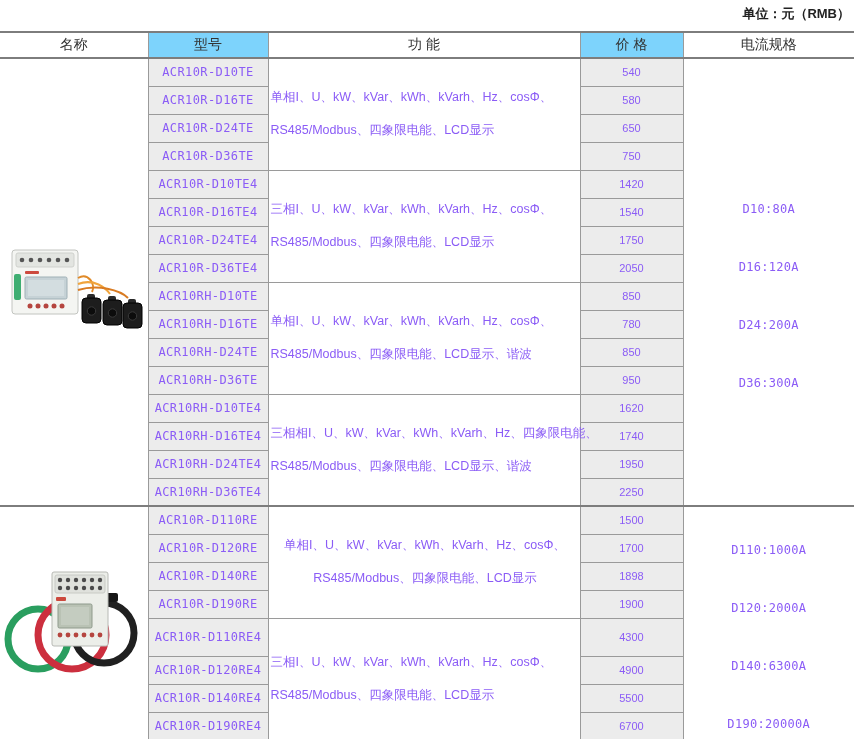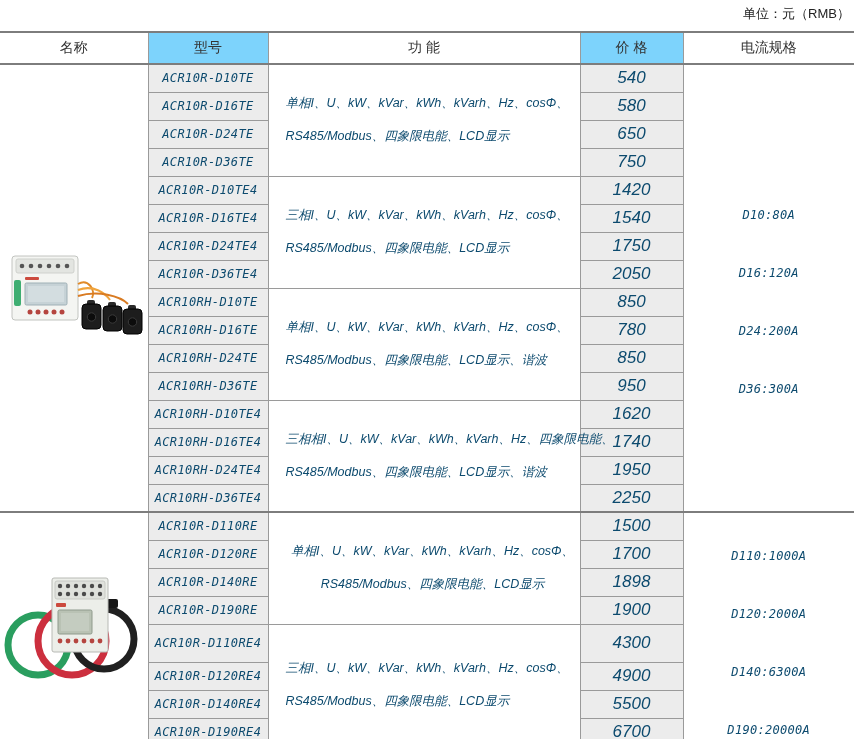--- a/index.html
+++ b/index.html
@@ -4,40 +4,40 @@
 <style>
   * { box-sizing: border-box; margin: 0; padding: 0; }
   html,body { background:#ffffff; }
   body {
     width: 854px; height: 739px; position: relative;
     font-family: "Liberation Sans", "DejaVu Sans", sans-serif;
     color: #3a3a3a;
   }
   .unit-label {
     position: absolute; top: 5px; right: 4px;
-    font-size: 13px; font-weight: normal; color: #222; margin-left: 30px;
+    font-size: 13px; font-weight: bold; color: #222; margin-left: 30px;
   }
   table.price-table {
     position: absolute; top: 31px; left: 0; width: 854px;
     border-collapse: collapse; table-layout: fixed;
     border-top: 2px solid #7d7d7d; border-bottom: 2px solid #7d7d7d;
   }
   thead th {
-    height: 32px; font-size: 14px; font-weight: normal;
+    height: 26px; font-size: 14px; font-weight: normal;
     text-align: center; vertical-align: middle; color: #333;
     border-bottom: 2px solid #7d7d7d;
   }
   th.h-model, th.h-price { background: #7dd3fc; border-left: 1px solid #9a9a9a; border-right: 1px solid #9a9a9a; }
-  tbody td { height: 28px; vertical-align: middle; text-align: center; font-size: 12px; color: #0c4a6e; font-style: italic; }
+  tbody td { height: 28px; vertical-align: middle; text-align: center; font-size: 12px; color: #8b5cf6; }
   td.model {
     background: #ececec; border: 1px solid #9a9a9a;
     font-family: "DejaVu Sans Mono", monospace; font-size: 12px; letter-spacing: .4px;
   }
-  td.price { background: #ececec; border: 1px solid #9a9a9a; font-size: 17px; }
-  td.fn { border: 1px solid #9a9a9a; text-align: left; padding-left: 17px; font-size: 12.5px; }
+  td.price { background: #ececec; border: 1px solid #9a9a9a; font-size: 11px; }
+  td.fn { border: 1px solid #9a9a9a; text-align: left; padding-left: 2px; font-size: 12.5px; }
   td.fn .fn-line { line-height: 33px; white-space: nowrap; }
   td.cur { font-family: "DejaVu Sans Mono", monospace; font-size: 12px; letter-spacing: .3px; }
   td.cur .spec-line { line-height: 30px; margin-top: 28px; }
   td.name-cell { text-align: center; vertical-align: middle; }
   tr.section-start td { border-top: 2px solid #7d7d7d; text-align: center; }
   svg { display: inline-block; vertical-align: middle; }
 </style>
 </head>
 <body>
 

